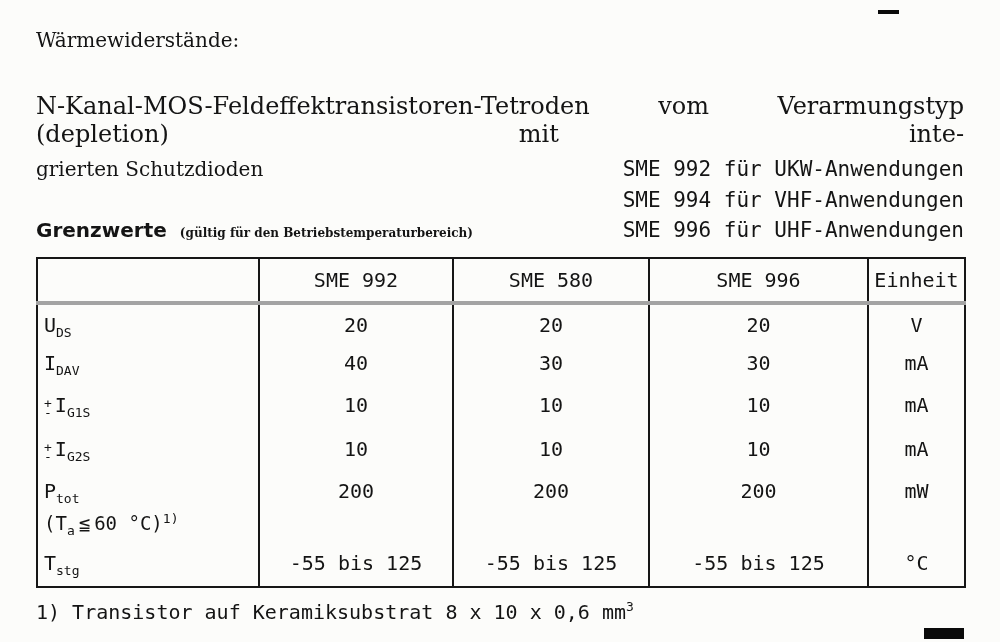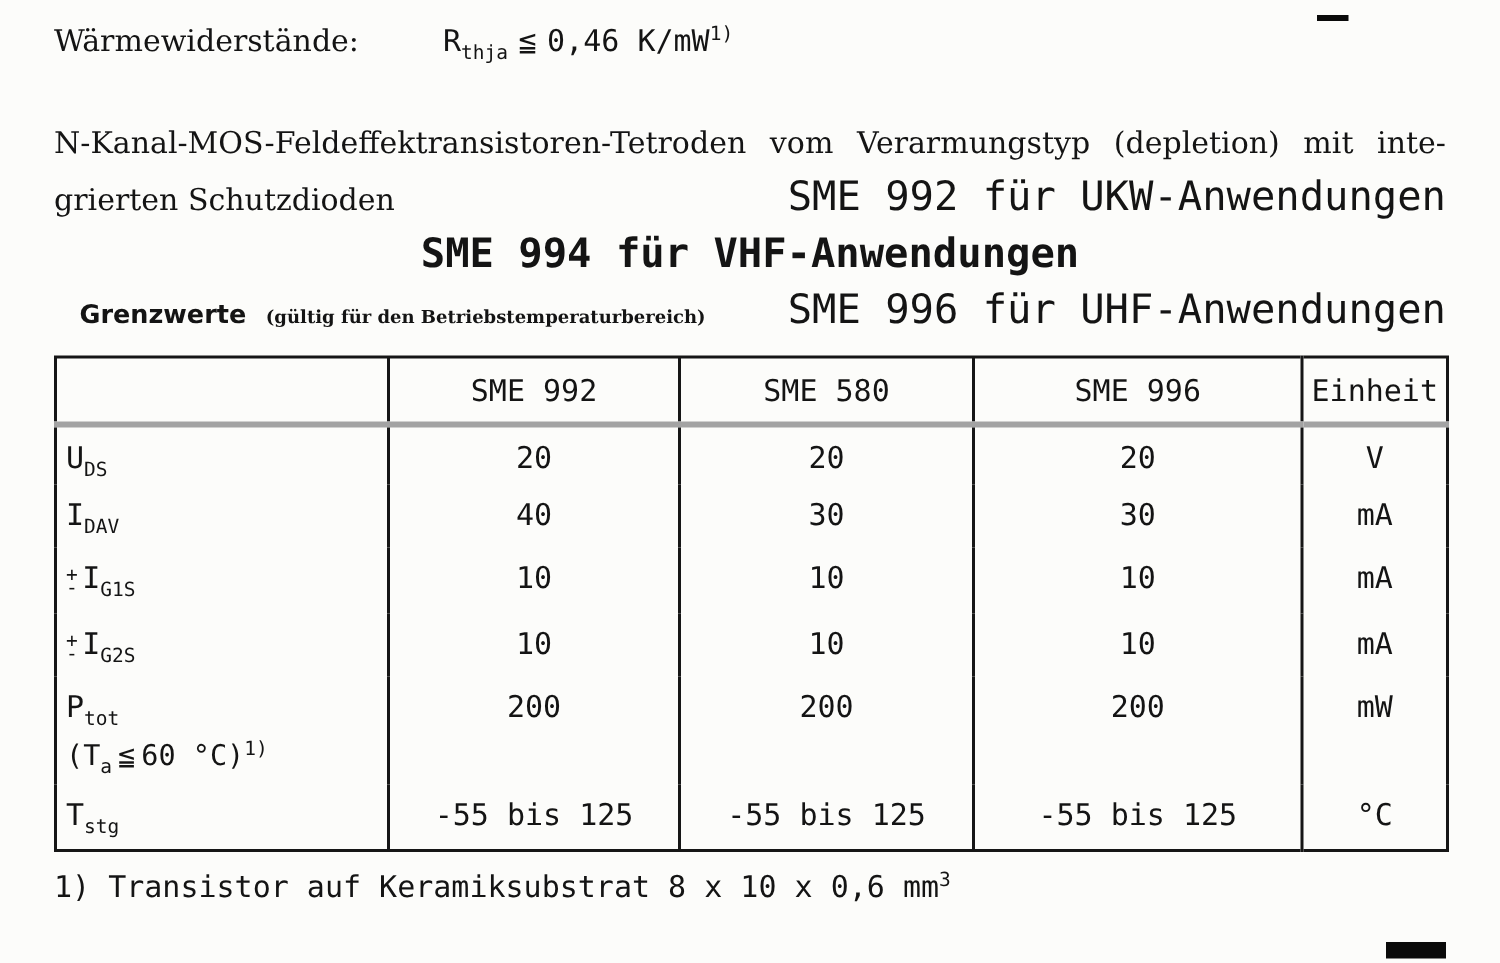--- a/index.html
+++ b/index.html
@@ -6,46 +6,46 @@
   body {
     width: 1000px; height: 642px;
     background: #fcfcfa;
     color: #141414;
     overflow: hidden;
     font-family: "DejaVu Serif", serif;
   }
   .page {
     position: relative;
     width: 1000px; height: 612px;
-    padding: 15px 36px 0 36px;
+    padding: 28px 36px 0 36px;
     box-sizing: border-box;
   }
   .serif { font-family: "DejaVu Serif", serif; }
   .mono  { font-family: "DejaVu Sans Mono", "Liberation Mono", monospace; }
 
   
   .thermal { display: flex; align-items: flex-start; font-size: 20px; margin-bottom: 40px; }
   .formula { margin-left: 56px; font-size: 20px; white-space: nowrap; }
   .formula .rel { margin: 0 7px; }
   sub { font-size: 13px; }
   sup { font-size: 13px; }
 
   
   .intro1 {
-    font-size: 20px;
+    font-size: 24px;
     text-align: justify;
     text-align-last: justify;
     margin: 0 0 9px 0;
   }
   .row { display: flex; justify-content: space-between; align-items: baseline; gap: 48px; }
-  .mono-line { font-size: 27px; white-space: nowrap; }
+  .mono-line { font-size: 21px; white-space: nowrap; }
   .intro2-left { font-size: 20px; }
-  .r-994 { justify-content: center; margin: 7px 0 6px 0; font-weight: bold; }
+  .r-994 { justify-content: flex-end; margin: 7px 0 6px 0; }
   .section-row { margin-top: 2px; margin-bottom: 15px; }
-  .title { font-family: "DejaVu Sans", sans-serif; font-weight: bold; font-size: 17px; margin-left: 17px; }
+  .title { font-family: "DejaVu Sans", sans-serif; font-weight: bold; font-size: 20px; }
   .subtitle { font-size: 12px; margin-left: 8px; font-weight: bold; }
 
   
   table.limits {
     border-collapse: collapse;
     table-layout: fixed;
     width: 928px;
     font-family: "DejaVu Sans Mono", "Liberation Mono", monospace;
     font-size: 20px;
     border: 2px solid #161616;
@@ -94,21 +94,20 @@
   .a1 { top: 10px;  left: 878px; width: 21px; height: 4px; }
   .a2 { top: 628px; left: 924px; width: 40px; height: 11px; }
 </style>
 </head>
 <body>
 
 <div class="page">
 
   <div class="thermal">
     <span class="serif">Wärmewiderstände:</span>
-    <span class="mono formula"><span>R</span><sub>thja</sub><span class="rel">≦</span><span>0,46</span>&nbsp;<span>K/mW</span><sup>1)</sup></span>
   </div>
 
   <p class="serif intro1">N-Kanal-MOS-Feldeffektransistoren-Tetroden vom Verarmungstyp (depletion) mit inte-</p>
 
   <div class="row">
     <span class="serif intro2-left">grierten Schutzdioden</span>
     <span class="mono mono-line">SME 992 für UKW-Anwendungen</span>
   </div>
 
   <div class="row r-994">

